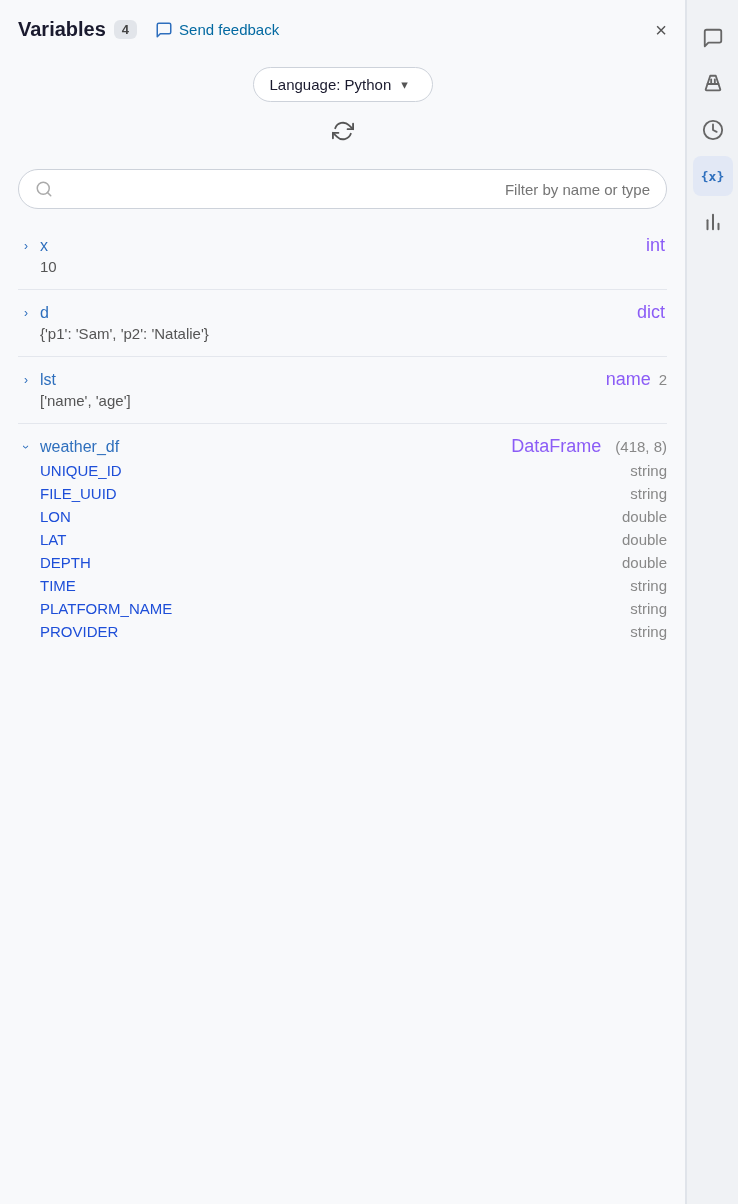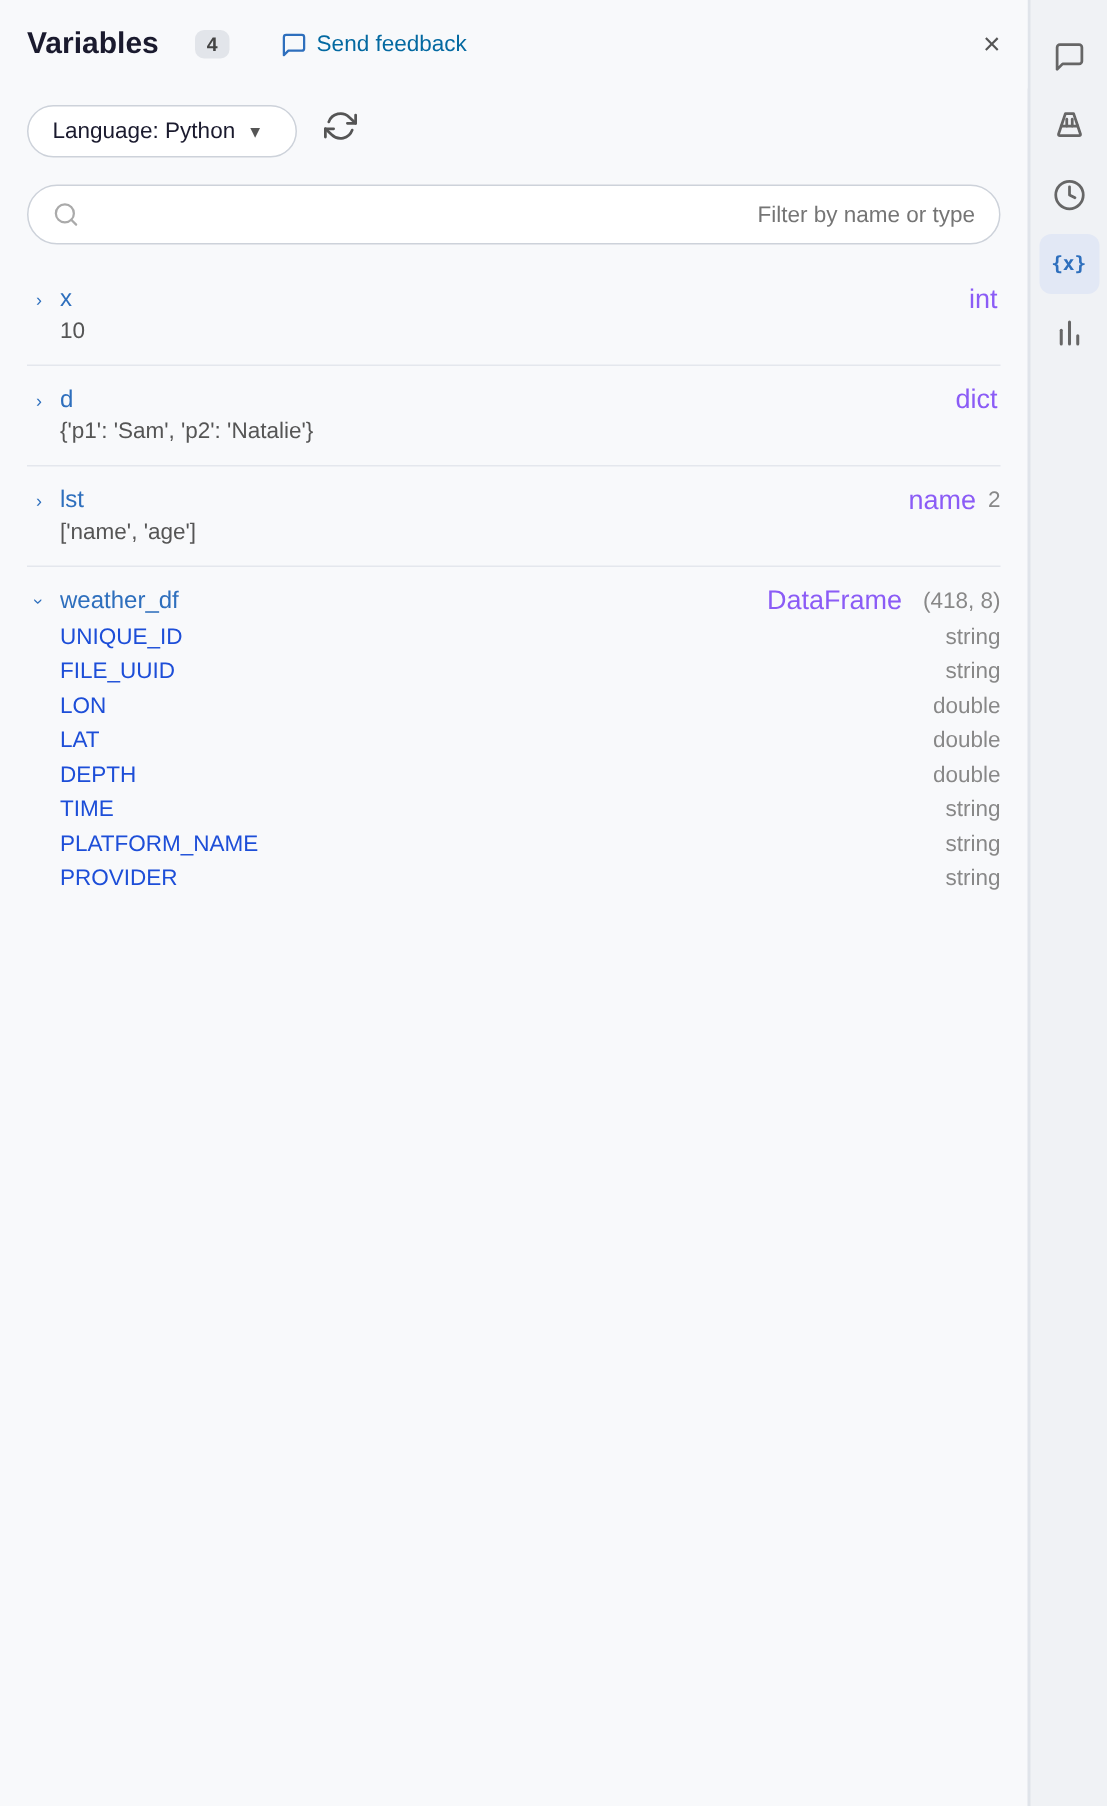--- a/index.html
+++ b/index.html
@@ -17,21 +17,21 @@
       padding: 0;
       display: flex;
       flex-direction: column;
       border-right: 1px solid #e0e4ea;
     }
 
     .header {
       display: flex;
       align-items: center;
       padding: 18px 18px 18px 18px;
-      gap: 20px;
+      gap: 4px;
       background: #f8f9fb;
     }
 
     .header-title {
       font-size: 20px;
       font-weight: 700;
       color: #1a1a2e;
       margin-right: 4px;
     }
 
@@ -66,20 +66,21 @@
       color: #555;
       cursor: pointer;
       line-height: 1;
     }
 
     .toolbar {
       display: flex;
       align-items: center;
       padding: 8px 18px 8px 18px;
       gap: 12px;
+      flex-direction: column;
     }
 
     .language-select {
       display: flex;
       align-items: center;
       border: 1.5px solid #cdd2da;
       border-radius: 22px;
       padding: 8px 16px;
       font-size: 15px;
       color: #1a1a2e;

